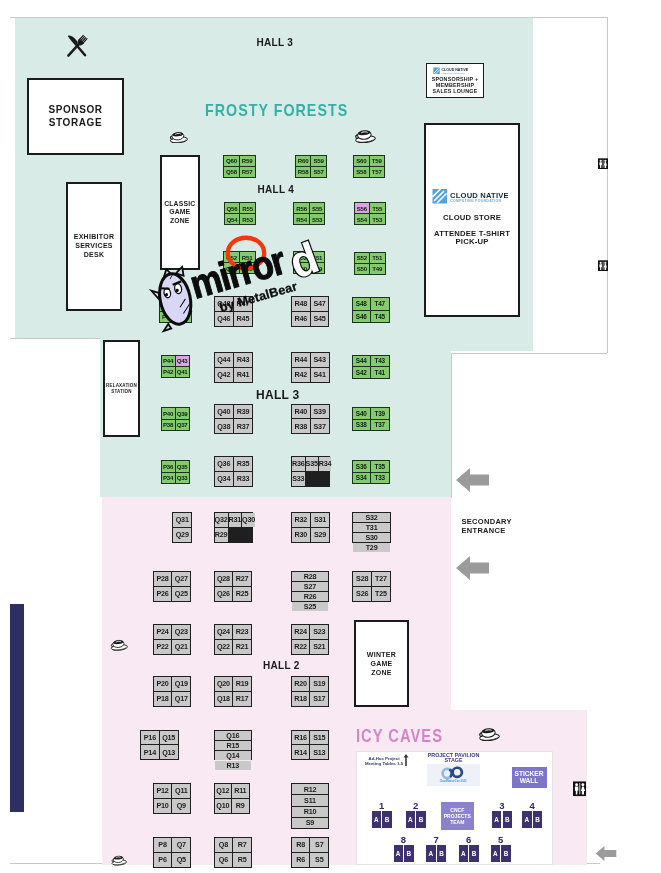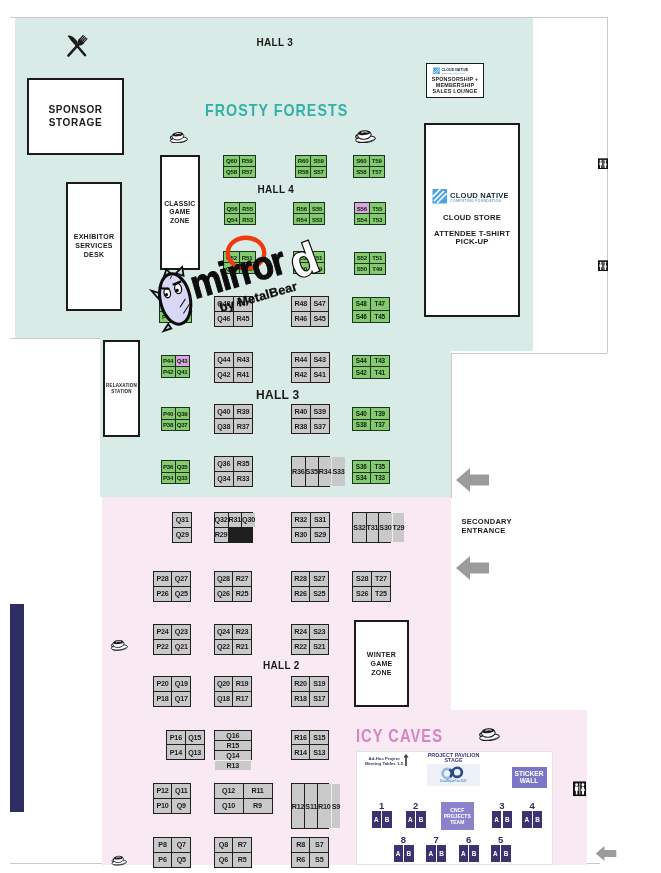--- a/index.html
+++ b/index.html
@@ -242,21 +242,21 @@
     <div class="g">Q33</div>
   </div>
 
 <div class="bc bcy" style="left:213.6px;top:456.0px;width:39.5px;height:30.5px;grid-template-columns:1fr 1fr;font-size:7.2px">
     <div class="y">Q36</div>
     <div class="y">R35</div>
     <div class="y">Q34</div>
     <div class="y">R33</div>
   </div>
 
-<div class="bc bcy" style="left:291.0px;top:456.0px;width:38.5px;height:30.5px;grid-template-columns:1fr 1fr 1fr 1fr;font-size:7.2px">
+<div class="bc bcy" style="left:291.0px;top:456.0px;width:38.5px;height:30.5px;grid-template-columns:1fr 1fr 1fr;font-size:7.2px">
     <div class="y">R36</div>
     <div class="y">S35</div>
     <div class="y">R34</div>
     <div class="y">S33</div>
   </div>
 
 <div class="bc bcg" style="left:351.5px;top:460.0px;width:38.0px;height:24px;grid-template-columns:1fr 1fr;font-size:6.4px">
     <div class="g">S36</div>
     <div class="g">T35</div>
     <div class="g">S34</div>
@@ -275,42 +275,42 @@
     <div class="y">R29</div>
   </div>
 
 <div class="bc bcy" style="left:290.7px;top:512.0px;width:39.5px;height:30.5px;grid-template-columns:1fr 1fr;font-size:7.2px">
     <div class="y">R32</div>
     <div class="y">S31</div>
     <div class="y">R30</div>
     <div class="y">S29</div>
   </div>
 
-<div class="bc bcy" style="left:352.3px;top:512.0px;width:38.5px;height:30.5px;grid-template-columns:1fr 1fr 1fr 1fr;font-size:7.2px">
+<div class="bc bcy" style="left:352.3px;top:512.0px;width:38.5px;height:30.5px;grid-template-columns:1fr;font-size:7.2px">
     <div class="y">S32</div>
     <div class="y">T31</div>
     <div class="y">S30</div>
     <div class="y">T29</div>
   </div>
 
 <div class="bc bcy" style="left:152.7px;top:571.0px;width:38.5px;height:30.5px;grid-template-columns:1fr 1fr;font-size:7.2px">
     <div class="y">P28</div>
     <div class="y">Q27</div>
     <div class="y">P26</div>
     <div class="y">Q25</div>
   </div>
 
 <div class="bc bcy" style="left:213.5px;top:571.0px;width:38.5px;height:30.5px;grid-template-columns:1fr 1fr;font-size:7.2px">
     <div class="y">Q28</div>
     <div class="y">R27</div>
     <div class="y">Q26</div>
     <div class="y">R25</div>
   </div>
 
-<div class="bc bcy" style="left:290.7px;top:571.0px;width:38.5px;height:30.5px;grid-template-columns:1fr 1fr;font-size:7.2px">
+<div class="bc bcy" style="left:290.7px;top:571.0px;width:38.5px;height:30.5px;grid-template-columns:1fr;font-size:7.2px">
     <div class="y">R28</div>
     <div class="y">S27</div>
     <div class="y">R26</div>
     <div class="y">S25</div>
   </div>
 
 <div class="bc bcy" style="left:352.3px;top:571.0px;width:38.5px;height:30.5px;grid-template-columns:1fr 1fr;font-size:7.2px">
     <div class="y">S28</div>
     <div class="y">T27</div>
     <div class="y">S26</div>
@@ -352,21 +352,21 @@
     <div class="y">R17</div>
   </div>
 
 <div class="bc bcy" style="left:290.7px;top:676.0px;width:38.5px;height:30.5px;grid-template-columns:1fr 1fr;font-size:7.2px">
     <div class="y">R20</div>
     <div class="y">S19</div>
     <div class="y">R18</div>
     <div class="y">S17</div>
   </div>
 
-<div class="bc bcy" style="left:166px;top:729.5px;width:38.5px;height:30.5px;grid-template-columns:1fr 1fr;font-size:7.2px">
+<div class="bc bcy" style="left:140px;top:729.5px;width:38.5px;height:30.5px;grid-template-columns:1fr 1fr;font-size:7.2px">
     <div class="y">P16</div>
     <div class="y">Q15</div>
     <div class="y">P14</div>
     <div class="y">Q13</div>
   </div>
 
 <div class="bc bcy" style="left:213.5px;top:729.5px;width:38.5px;height:30.5px;grid-template-columns:1fr;font-size:7.2px">
     <div class="y">Q16</div>
     <div class="y">R15</div>
     <div class="y">Q14</div>
@@ -380,28 +380,28 @@
     <div class="y">S13</div>
   </div>
 
 <div class="bc bcy" style="left:152.7px;top:783.0px;width:38.5px;height:30.5px;grid-template-columns:1fr 1fr;font-size:7.2px">
     <div class="y">P12</div>
     <div class="y">Q11</div>
     <div class="y">P10</div>
     <div class="y">Q9</div>
   </div>
 
-<div class="bc bcy" style="left:213.5px;top:783.0px;width:59px;height:30.5px;grid-template-columns:1fr 1fr;font-size:7.2px">
+<div class="bc bcy" style="left:213.5px;top:783.0px;width:36px;height:30.5px;grid-template-columns:1fr 1fr;font-size:7.2px">
     <div class="y">Q12</div>
     <div class="y">R11</div>
     <div class="y">Q10</div>
     <div class="y">R9</div>
   </div>
 
-<div class="bc bcy" style="left:290.7px;top:783.0px;width:38.5px;height:46px;grid-template-columns:1fr 1fr 1fr 1fr;font-size:7.2px">
+<div class="bc bcy" style="left:290.7px;top:783.0px;width:38.5px;height:46px;grid-template-columns:1fr;font-size:7.2px">
     <div class="y">R12</div>
     <div class="y">S11</div>
     <div class="y">R10</div>
     <div class="y">S9</div>
   </div>
 
 <div class="bc bcy" style="left:152.7px;top:837.0px;width:38.5px;height:30.5px;grid-template-columns:1fr 1fr;font-size:7.2px">
     <div class="y">P8</div>
     <div class="y">Q7</div>
     <div class="y">P6</div>

